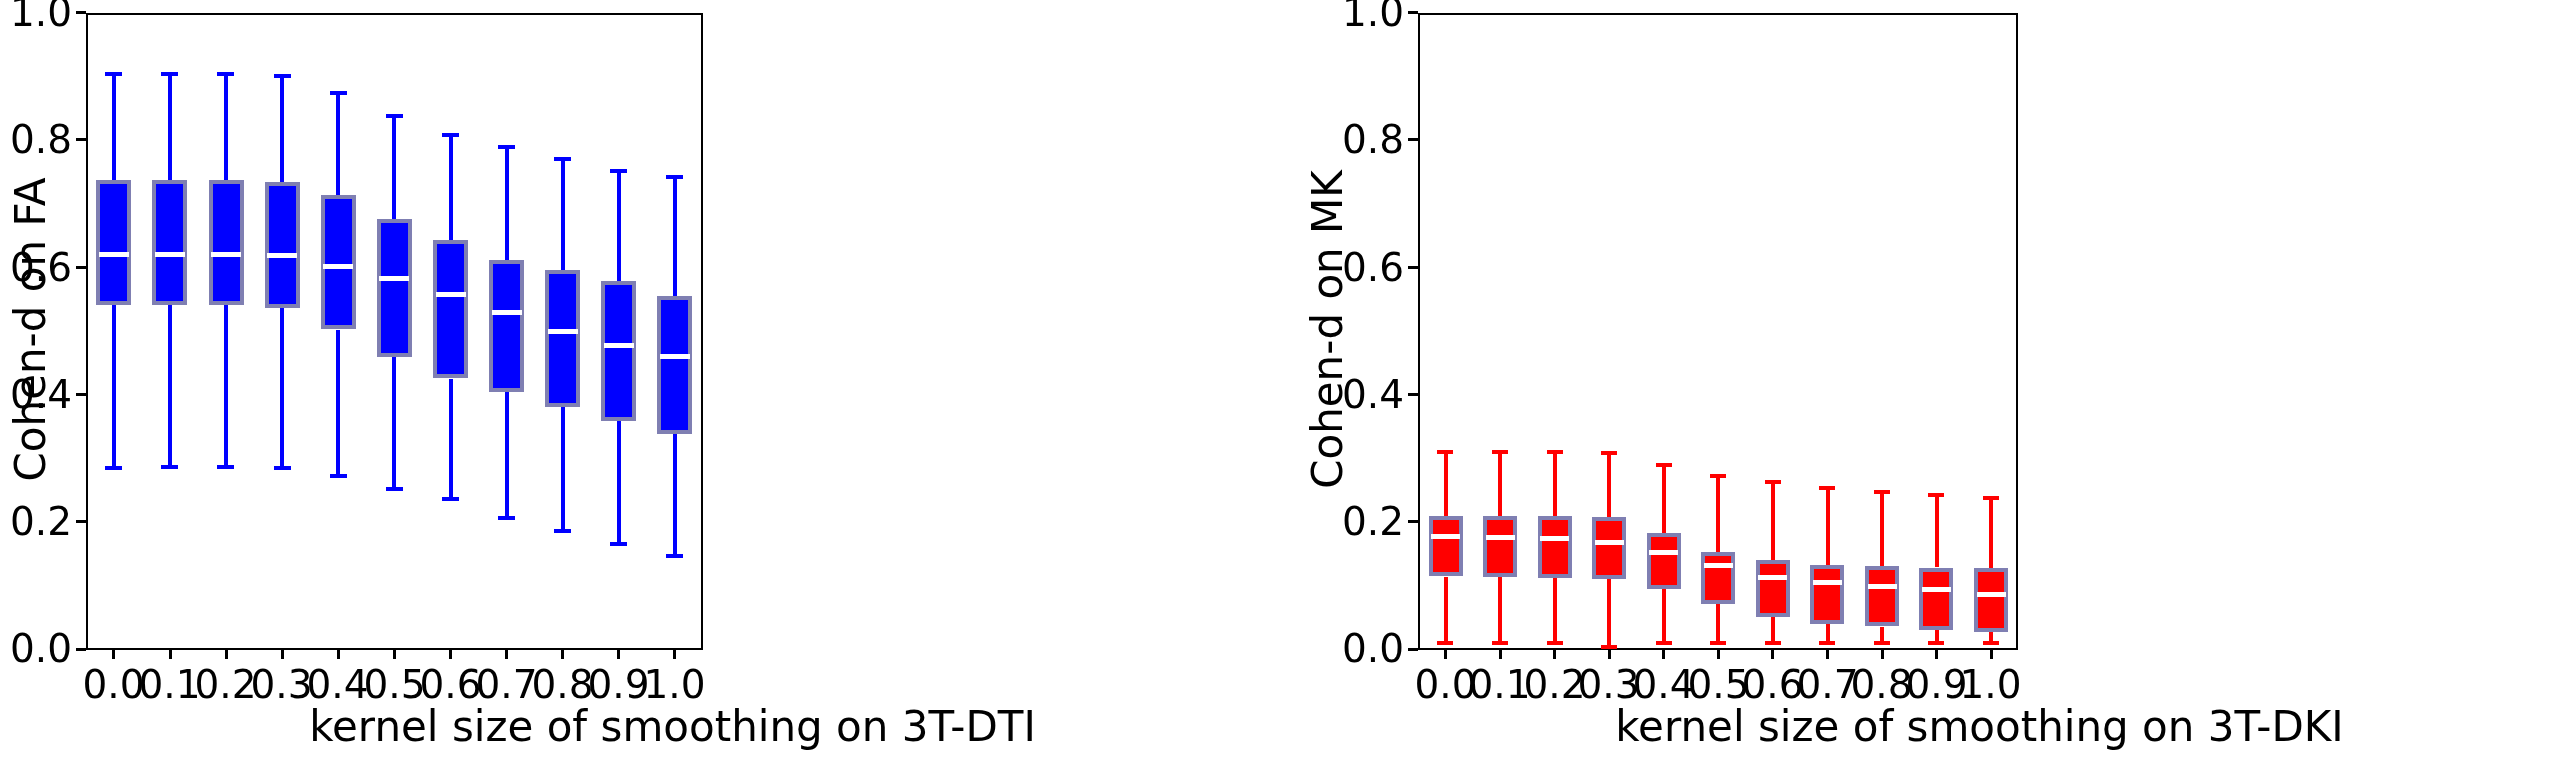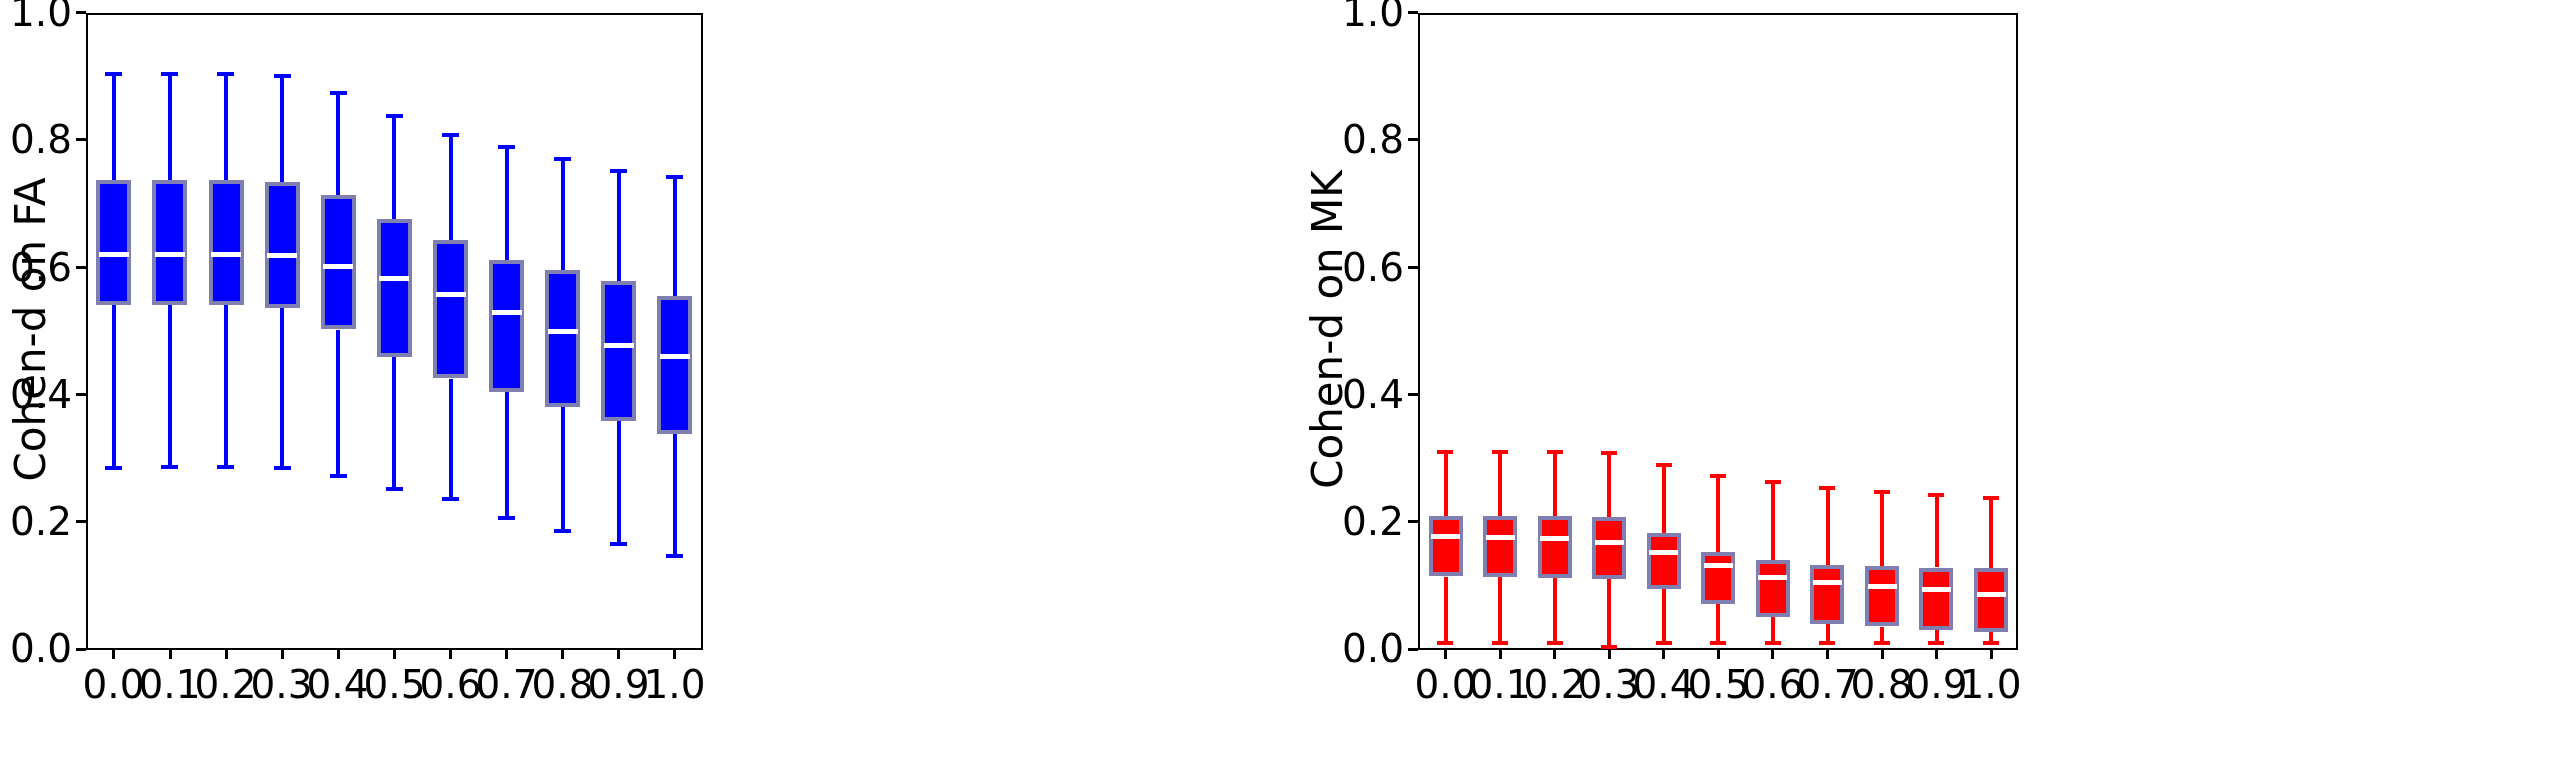--- a/index.html
+++ b/index.html
@@ -134,20 +134,21 @@
       <div class="xtick-mark" style="left: 449px; top: 649px;"></div>
       <div class="xtick-label" style="left: 406px; width: 89px; top: 665px;">0.6</div>
       <div class="xtick-mark" style="left: 505px; top: 649px;"></div>
       <div class="xtick-label" style="left: 462px; width: 89px; top: 665px;">0.7</div>
       <div class="xtick-mark" style="left: 561px; top: 649px;"></div>
       <div class="xtick-label" style="left: 518px; width: 89px; top: 665px;">0.8</div>
       <div class="xtick-mark" style="left: 617px; top: 649px;"></div>
       <div class="xtick-label" style="left: 574px; width: 89px; top: 665px;">0.9</div>
       <div class="xtick-mark" style="left: 673px; top: 649px;"></div>
       <div class="xtick-label" style="left: 630px; width: 89px; top: 665px;">1.0</div>
+      <div class="xlabel" style="left: 0px; width: 1295px; top: 702px; text-align: center; padding-left: 50px; box-sizing: border-box;">kernel size of smoothing on 3T-DTI</div>
       <div class="ylabel" style="width: 536px; left: -238px; top: 305px;">Cohen-d on FA</div>
       <div class="bx-whisker" style="left: 112px; top: 74px; width: 3.6px; height: 106px; background: rgb(0, 0, 255);"></div>
       <div class="bx-whisker" style="left: 112px; top: 305px; width: 3.6px; height: 162px; background: rgb(0, 0, 255);"></div>
       <div class="bx-cap" style="left: 105px; top: 72px; width: 17px; height: 3.6px; background: rgb(0, 0, 255);"></div>
       <div class="bx-cap" style="left: 105px; top: 466px; width: 17px; height: 3.6px; background: rgb(0, 0, 255);"></div>
       <div class="bx-box" style="left: 96px; top: 180px; width: 35px; height: 125px; background: rgb(0, 0, 255); border: 4.5px solid rgb(127, 127, 178); z-index: 3;"></div>
       <div class="bx-median" style="left: 99px; top: 252px; width: 29.5px; height: 5.4px; background: rgb(255, 255, 255);"></div>
       <div class="bx-whisker" style="left: 168px; top: 74px; width: 3.6px; height: 106px; background: rgb(0, 0, 255);"></div>
       <div class="bx-whisker" style="left: 168px; top: 305px; width: 3.6px; height: 162px; background: rgb(0, 0, 255);"></div>
       <div class="bx-cap" style="left: 161px; top: 72px; width: 17px; height: 3.6px; background: rgb(0, 0, 255);"></div>
@@ -238,20 +239,21 @@
       <div class="xtick-mark" style="left: 476px; top: 649px;"></div>
       <div class="xtick-label" style="left: 433px; width: 89px; top: 665px;">0.6</div>
       <div class="xtick-mark" style="left: 531px; top: 649px;"></div>
       <div class="xtick-label" style="left: 488px; width: 89px; top: 665px;">0.7</div>
       <div class="xtick-mark" style="left: 586px; top: 649px;"></div>
       <div class="xtick-label" style="left: 542px; width: 89px; top: 665px;">0.8</div>
       <div class="xtick-mark" style="left: 640px; top: 649px;"></div>
       <div class="xtick-label" style="left: 597px; width: 89px; top: 665px;">0.9</div>
       <div class="xtick-mark" style="left: 695px; top: 649px;"></div>
       <div class="xtick-label" style="left: 651px; width: 89px; top: 665px;">1.0</div>
+      <div class="xlabel" style="left: 0px; width: 1281px; top: 702px; text-align: center; padding-left: 88px; box-sizing: border-box;">kernel size of smoothing on 3T-DKI</div>
       <div class="ylabel" style="width: 536px; left: -236px; top: 305px;">Cohen-d on MK</div>
       <div class="bx-whisker" style="left: 149px; top: 452px; width: 3.6px; height: 64px; background: rgb(255, 0, 0);"></div>
       <div class="bx-whisker" style="left: 149px; top: 577px; width: 3.6px; height: 66px; background: rgb(255, 0, 0);"></div>
       <div class="bx-cap" style="left: 142px; top: 450px; width: 16px; height: 3.6px; background: rgb(255, 0, 0);"></div>
       <div class="bx-cap" style="left: 142px; top: 641px; width: 16px; height: 3.6px; background: rgb(255, 0, 0);"></div>
       <div class="bx-box" style="left: 134px; top: 516px; width: 34px; height: 60px; background: rgb(255, 0, 0); border: 4.5px solid rgb(127, 127, 178); z-index: 3;"></div>
       <div class="bx-median" style="left: 136px; top: 534px; width: 29px; height: 5.4px; background: rgb(255, 255, 255);"></div>
       <div class="bx-whisker" style="left: 203px; top: 452px; width: 3.6px; height: 64px; background: rgb(255, 0, 0);"></div>
       <div class="bx-whisker" style="left: 203px; top: 577px; width: 3.6px; height: 66px; background: rgb(255, 0, 0);"></div>
       <div class="bx-cap" style="left: 197px; top: 450px; width: 16px; height: 3.6px; background: rgb(255, 0, 0);"></div>

